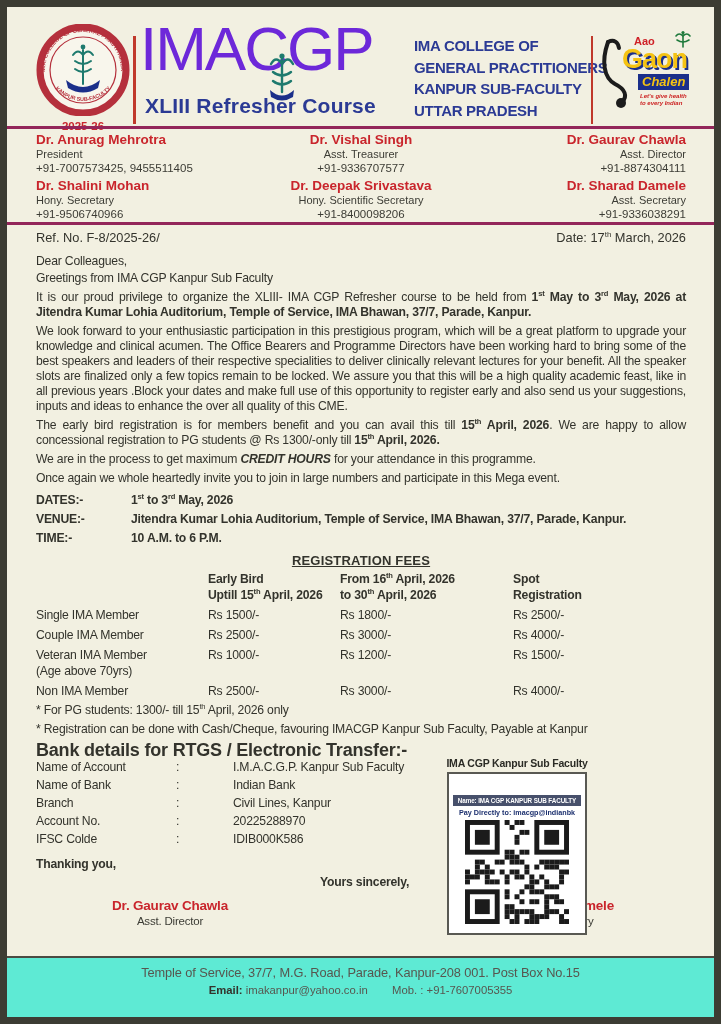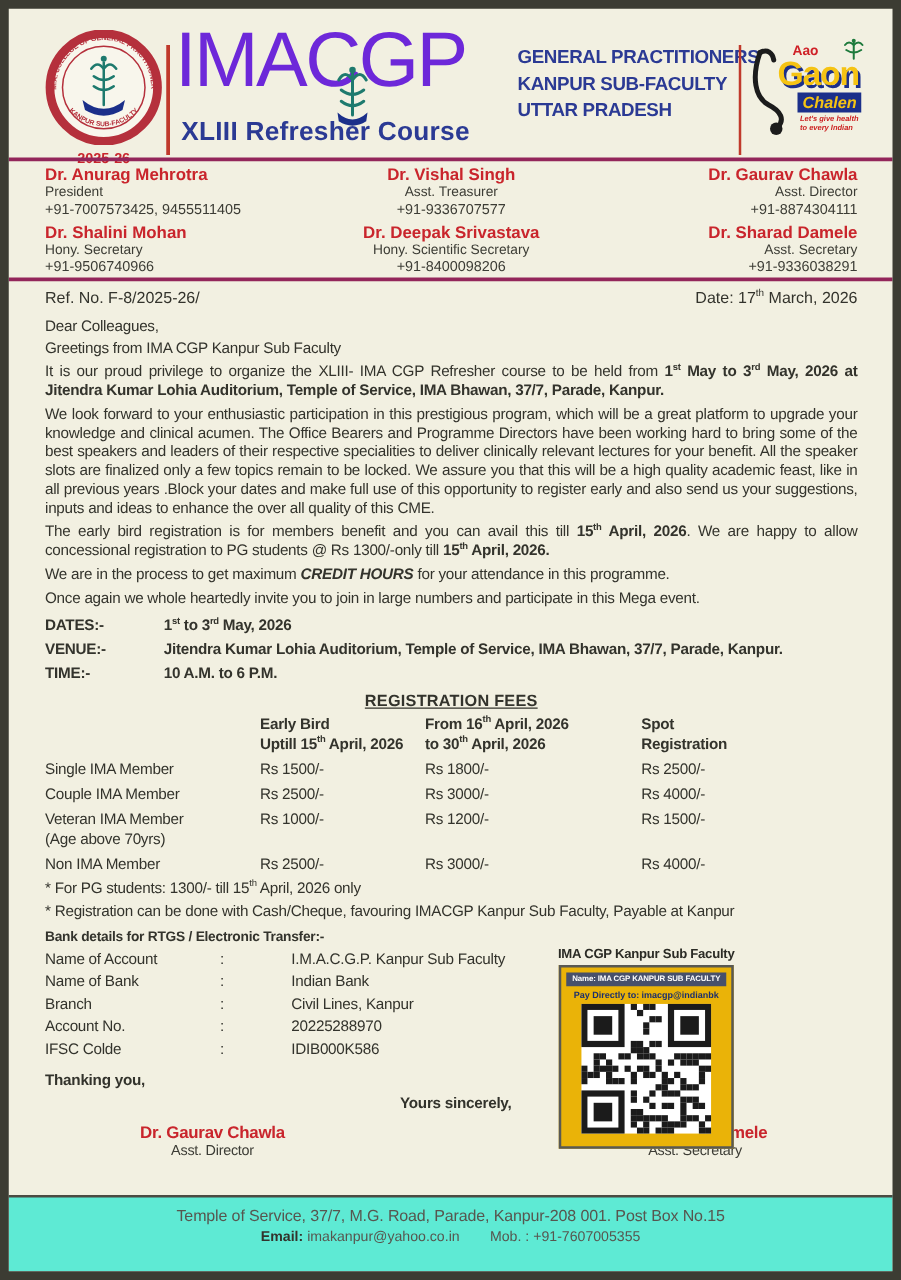--- a/index.html
+++ b/index.html
@@ -49,33 +49,33 @@
   .content .nojust{text-align:left;}
   .salut{margin-top:6px !important;}
   .greet{margin-top:2px !important;}
   .detail-row{display:grid;grid-template-columns:95px 1fr;line-height:19px;}
   .details{margin-top:5px;}
   .fees-head{margin-top:5px;text-align:center;font-weight:bold;font-size:13px;text-decoration:underline;letter-spacing:0.2px;}
   .fee-grid{margin-top:3px;display:grid;grid-template-columns:172px 132px 173px 1fr;row-gap:4px;}
   .fee-grid .hcell{font-weight:bold;line-height:16px;white-space:nowrap;}
   .fee-grid .cell{line-height:16px;}
   .note{margin-top:4px !important;text-align:left !important;}
-  .bank-head{margin-top:6px;font-weight:bold;font-size:11px;}
+  .bank-head{margin-top:6px;font-weight:bold;font-size:18px;}
   .bank-row{display:grid;grid-template-columns:140px 57px 1fr;line-height:18px;}
   .thanks{margin-top:9px !important;font-weight:bold;text-align:left !important;}
   .sincerely{margin-top:3px !important;margin-left:284px !important;font-weight:bold;text-align:left !important;}
   .sigs{display:flex;justify-content:space-between;padding:8px 40px 0 44px;}
   .sig{width:180px;text-align:center;}
   .sig-name{color:#c9252c;font-weight:bold;font-size:13.5px;line-height:16px;}
   .sig-title{font-size:11.5px;line-height:14px;color:#3c3c35;}
 
   
   .qr-wrap{position:absolute;left:442px;top:757px;width:150px;text-align:center;z-index:5;}
   .qr-title{font-weight:bold;font-size:10.5px;color:#2b2b25;letter-spacing:-0.2px;}
-  .qr-box{margin:3px auto 0 auto;width:128px;background:#eab308;border:2px solid #595953;padding:4px 4px 5px 4px;}
+  .qr-box{margin:3px auto 0 auto;width:128px;background:#ffffff;border:2px solid #595953;padding:21px 4px 5px 4px;}
   .qr-name{background:#47506b;color:#fff;font-size:6.3px;font-weight:bold;padding:2px 1px;letter-spacing:-0.1px;white-space:nowrap;}
   .qr-pay{color:#1b2f6e;font-weight:bold;font-size:7.2px;margin:2px 0 3px 0;white-space:nowrap;}
 
   
   .footer{position:absolute;left:7px;right:7px;bottom:7px;height:59px;background:#5eead4;border-top:2px solid #4b4b42;text-align:center;z-index:6;}
   .addr{margin-top:7px;font-size:12.8px;color:#57564f;letter-spacing:-0.1px;}
   .contact{margin-top:4px;font-size:11.3px;color:#57564f;}
   .contact .bd{color:#33332c;}
   .contact .gap{display:inline-block;width:18px;}
 </style>
@@ -117,20 +117,21 @@
       <path d="M3 12 Q8 3 14 12 Q20 3 25 12"></path>
       <path d="M5 20 Q14 27 23 20"></path>
       <path d="M5 29 Q14 36 23 29"></path>
       <circle cx="14" cy="4" r="2.6" fill="#1e7a6e" stroke="none"></circle>
     </g>
     <path d="M2 38 Q14 49 26 38 L25 45 Q14 52 3 45 Z" fill="#1b2f8a"></path>
   </svg>
   <div class="course">XLIII Refresher Course</div>
 
   <div class="org">
+    <div>IMA COLLEGE OF</div>
     <div>GENERAL PRACTITIONERS</div>
     <div>KANPUR SUB-FACULTY</div>
     <div>UTTAR PRADESH</div>
   </div>
 
   <div class="vrule v2"></div>
 
   <div class="campaign">
     <svg class="stetho" width="34" height="72" viewBox="0 0 34 72">
       <path d="M10 6 C3 26 6 42 17 48 C27 53 30 60 24 66" stroke="#1c1c1c" fill="none" stroke-width="4" stroke-linecap="round"></path>

